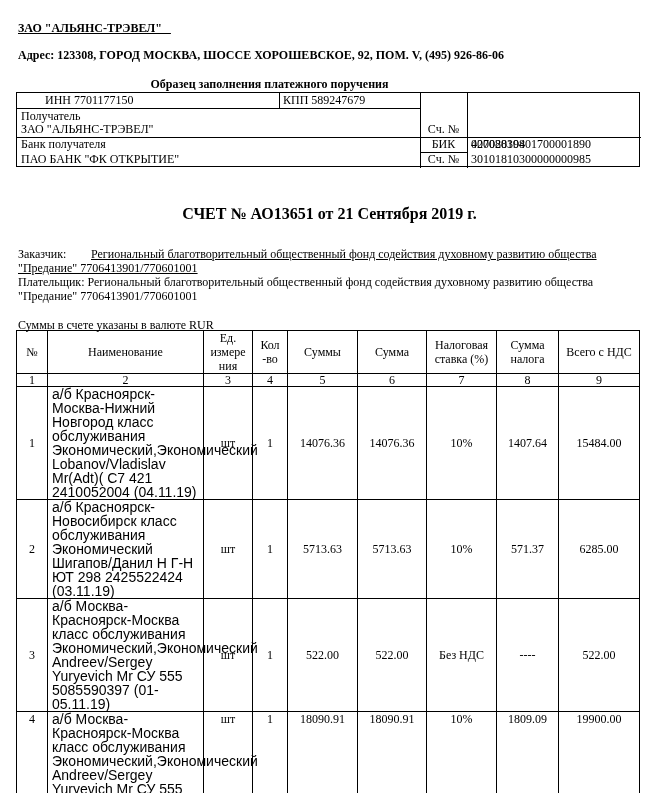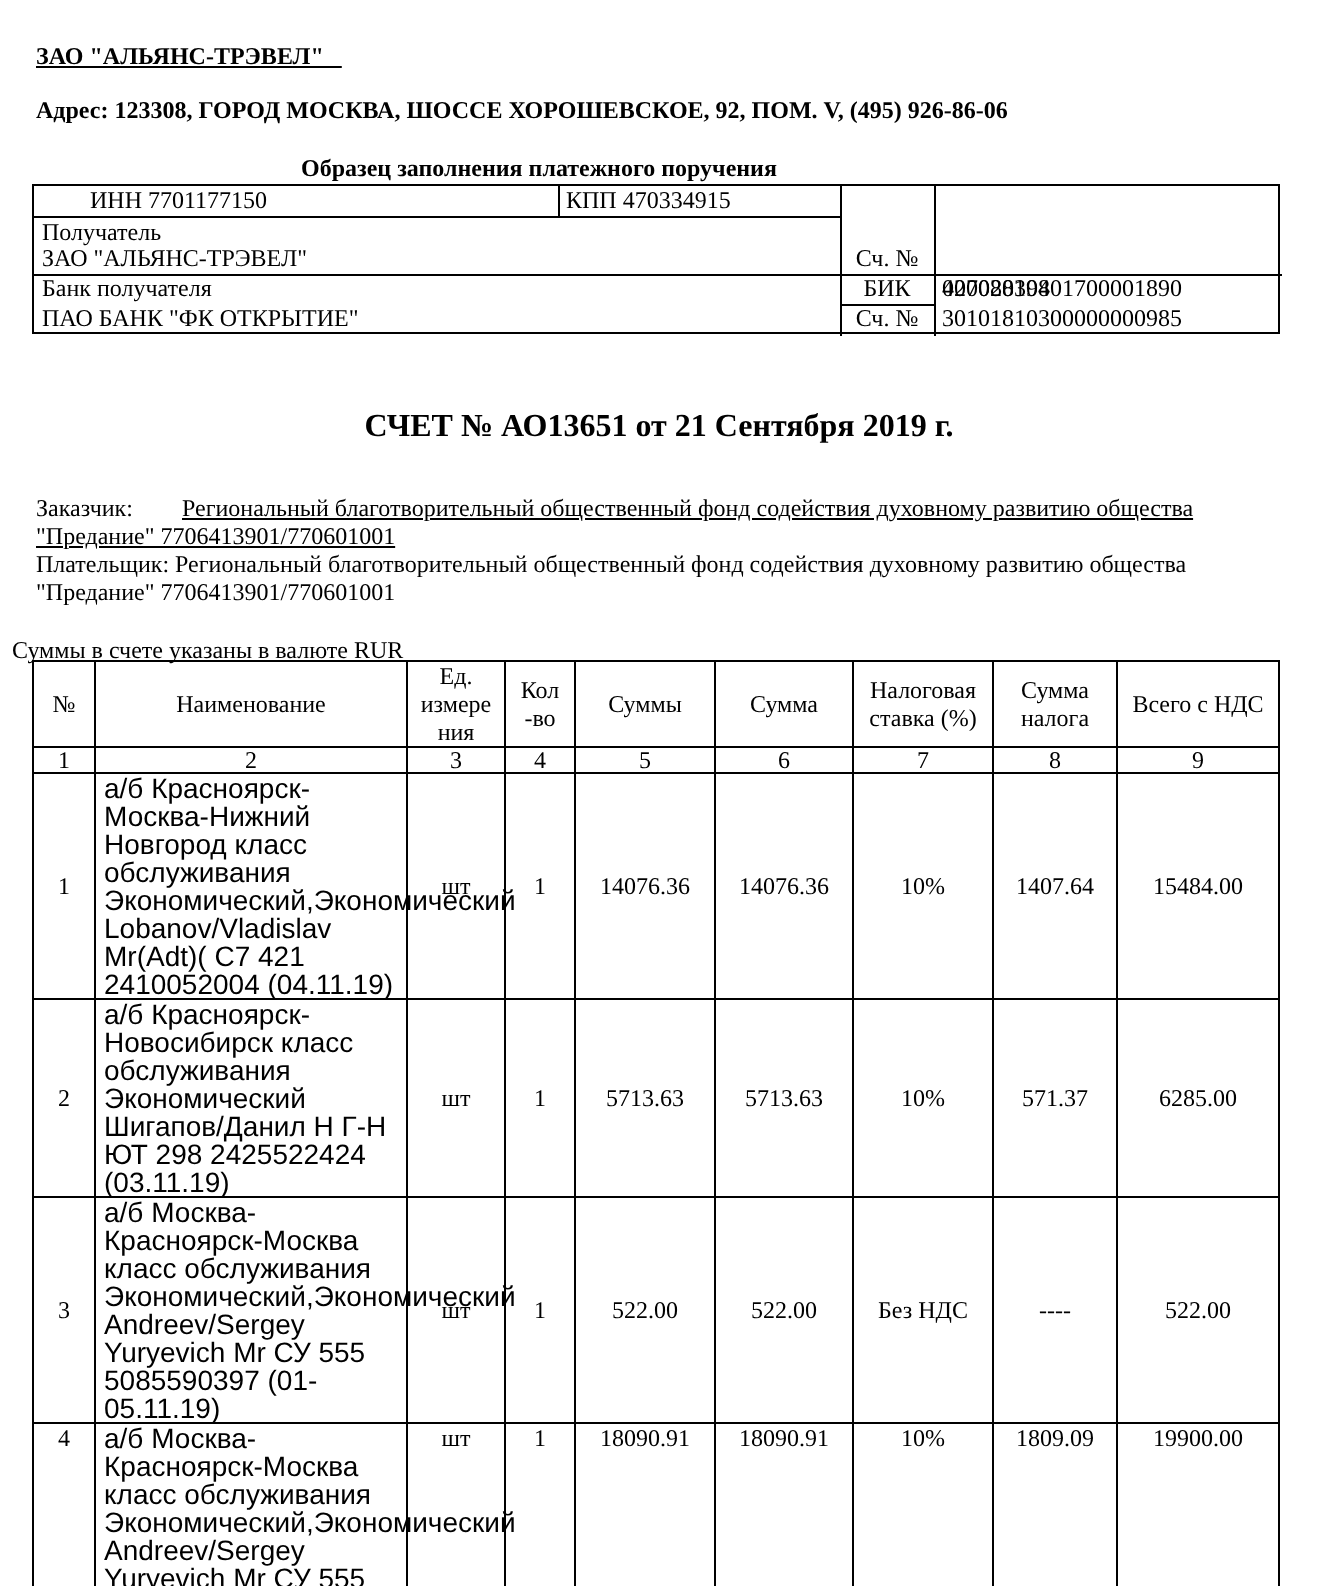--- a/index.html
+++ b/index.html
@@ -19,21 +19,21 @@
     
     .pay { position: absolute; left: 16px; top: 92px; width: 624px; height: 75px; border: 1px solid #000; box-sizing: border-box; }
     .pay .cell { position: absolute; box-sizing: border-box; font-size: 12px; line-height: 13px; padding-left: 4px; }
     .vline { position: absolute; background: #000; width: 1px; }
     .hline { position: absolute; background: #000; height: 1px; }
 
     .invoice-title { left: 0; width: 659px; top: 181px; text-align: center; font-weight: bold; font-size: 16px; margin-top: 24px; }
 
     .party { left: 18px; font-size: 12px; line-height: 14px; width: 620px; }
     .party .lbl { display: inline-block; width: 73px; }
-    .currency { left: 6px; top: 318px; font-size: 12px; }
+    .currency { left: 18px; top: 318px; font-size: 12px; }
 
     
     table.items {
       position: absolute; left: 16px; top: 330px; width: 623px;
       border-collapse: collapse; table-layout: fixed; font-size: 12px;
     }
     table.items td, table.items th {
       border: 1px solid #000; padding: 0 3px; line-height: 14px; font-weight: normal;
     }
     table.items th { text-align: center; vertical-align: middle; height: 42px; }
@@ -55,21 +55,21 @@
 <div class="pay">
 
   <div class="vline" style="left:262px; top:0; height:15px;"></div>
   <div class="hline" style="left:0; width:403px; top:15px;"></div>
   <div class="vline" style="left:403px; top:0; height:75px;"></div>
   <div class="vline" style="left:450px; top:0; height:75px;"></div>
   <div class="hline" style="left:0; width:624px; top:44px;"></div>
   <div class="hline" style="left:403px; width:47px; top:59px;"></div>
 
   <div class="cell" style="left:0; top:1px; width:262px;margin-left:24px;">ИНН 7701177150</div>
-  <div class="cell" style="left:262px; top:1px; width:141px;">КПП 470334915</div>
+  <div class="cell" style="left:262px; top:1px; width:141px;">КПП 589247679</div>
 
   <div class="cell" style="left:0; top:17px;">Получатель</div>
   <div class="cell" style="left:0; top:30px;">ЗАО "АЛЬЯНС-ТРЭВЕЛ"</div>
 
   <div class="cell" style="left:403px; top:30px; width:47px; text-align:center; padding:0;">Сч. №</div>
   <div class="cell" style="left:450px; top:45px;">40702810401700001890</div>
 
   <div class="cell" style="left:0; top:45px;">Банк получателя</div>
   <div class="cell" style="left:0; top:60px;">ПАО БАНК "ФК ОТКРЫТИЕ"</div>
 

